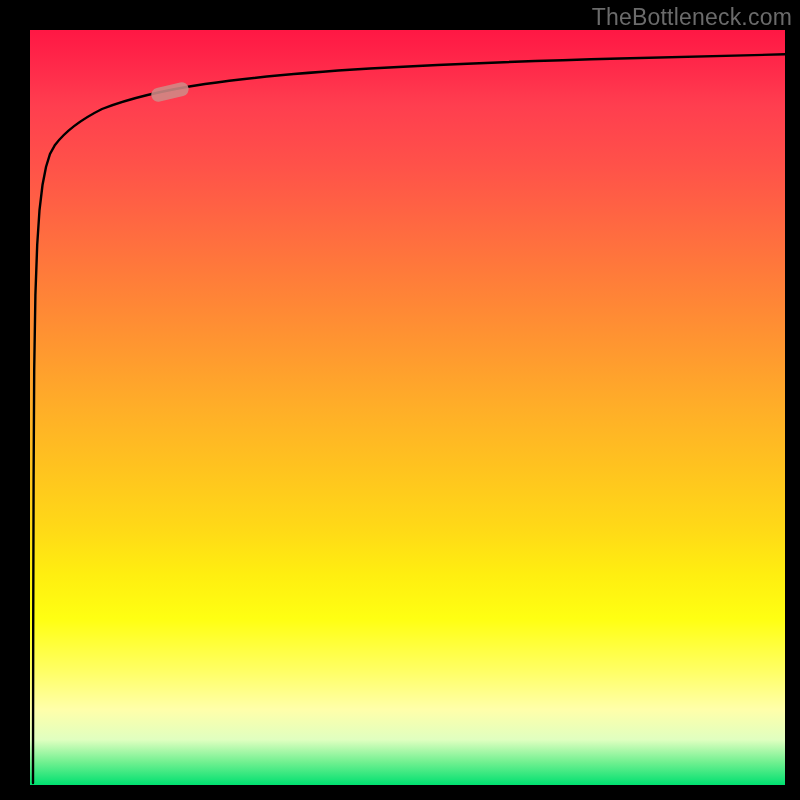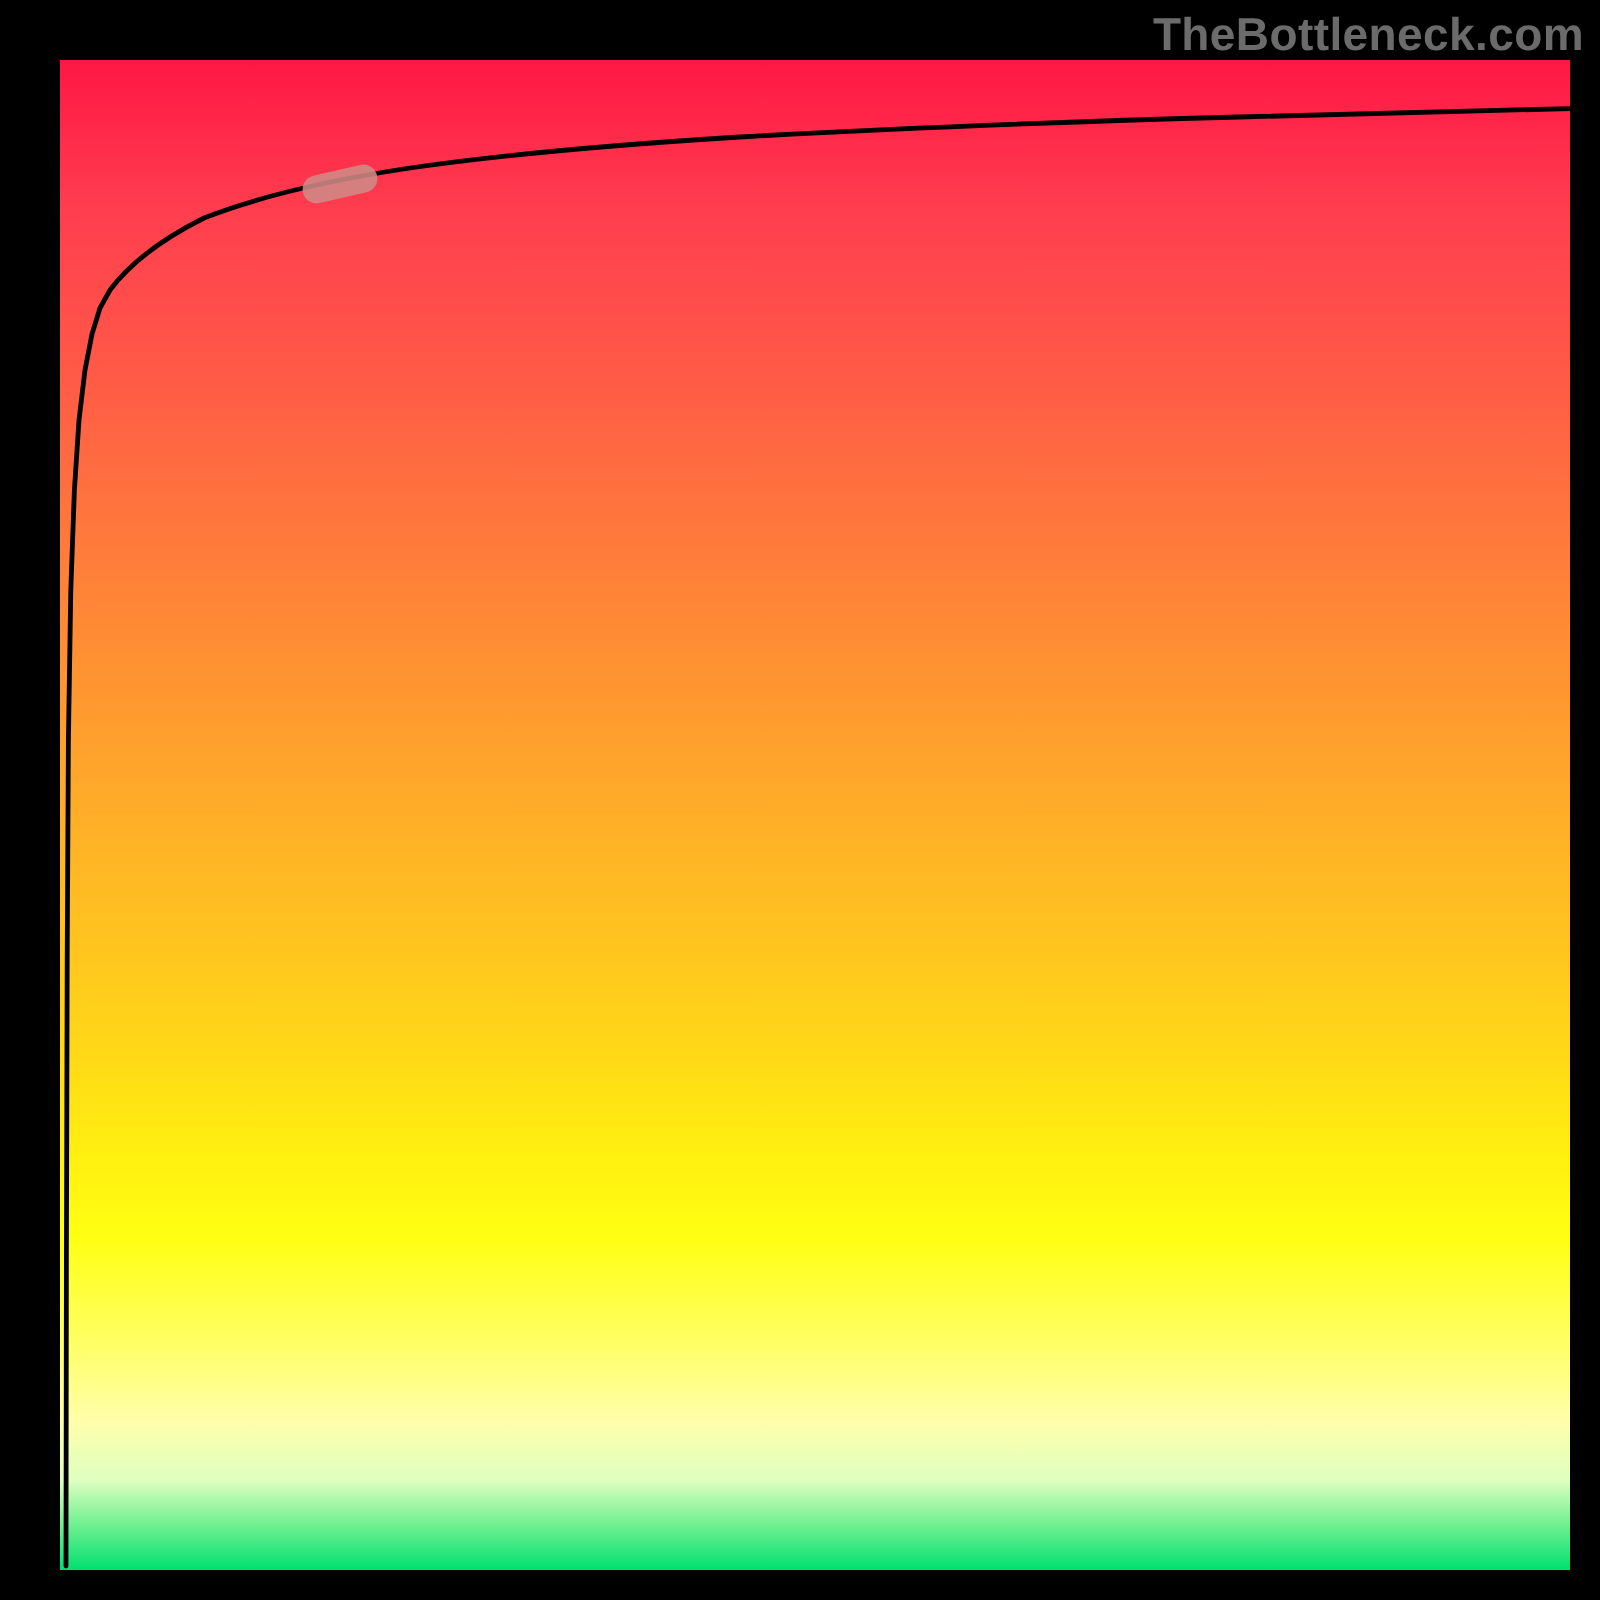--- a/index.html
+++ b/index.html
@@ -44,21 +44,21 @@
       #70f090 97%,
       #00e070 100%
     );
   }
   .watermark {
     position: absolute;
     top: 4px;
     right: 8px;
     font-size: 23px;
     color: #6b6b6b;
-    font-weight: 700;
+    font-weight: 400;
     letter-spacing: 0.2px;
     user-select: none;
   }
   svg.curve {
     position: absolute;
     left: 30px;
     top: 30px;
     width: 755px;
     height: 755px;
     overflow: visible;

